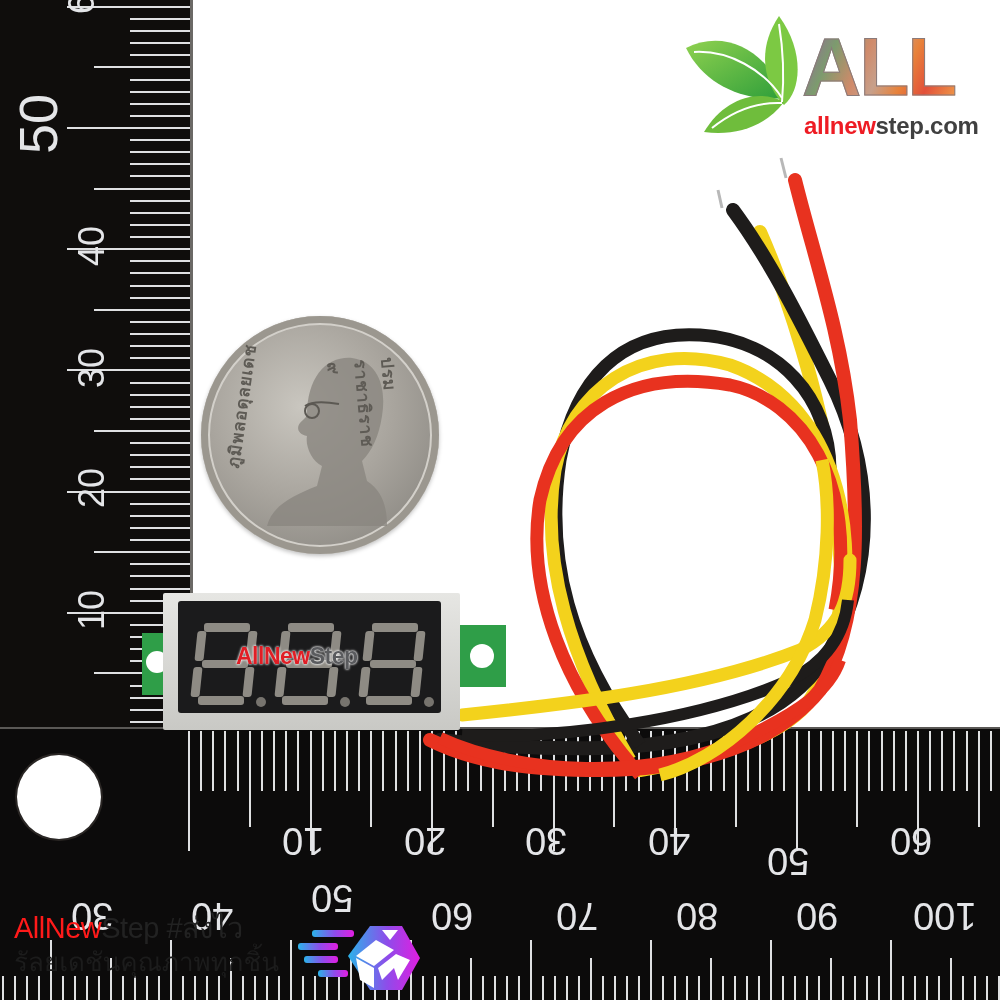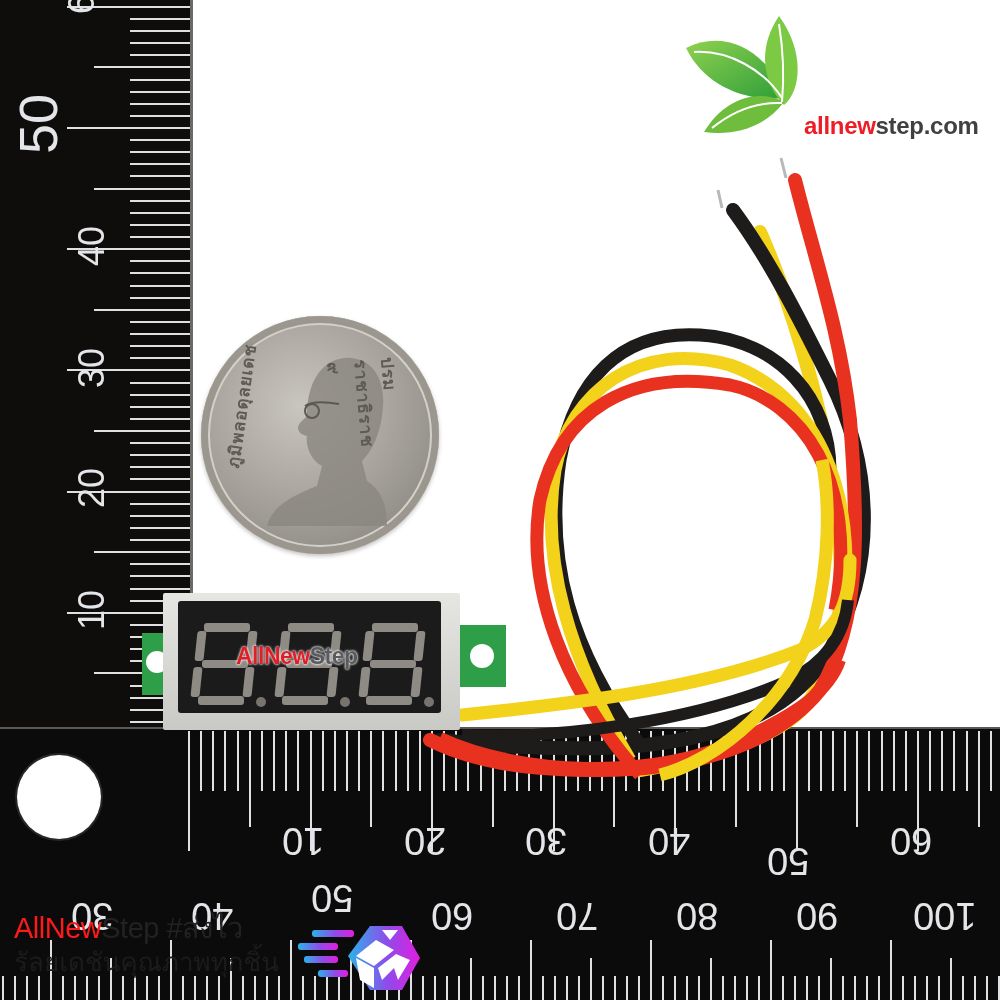--- a/index.html
+++ b/index.html
@@ -380,20 +380,21 @@
           <stop offset="1" stop-color="#2e9e3a"></stop>
         </linearGradient>
     </defs>
     <path d="M2,38 C40,18 85,40 100,88 C60,92 20,75 2,38 Z" fill="url(#lg1)"></path>
     <path d="M95,6 C120,40 118,80 100,95 C80,75 72,40 95,6 Z" fill="#7cc943"></path>
     <path d="M20,122 C40,88 75,78 100,92 C80,118 50,126 20,122 Z" fill="#6fbd3c"></path>
     <path d="M10,42 C45,40 80,60 98,88" stroke="#fff" stroke-width="2" fill="none"></path>
     <path d="M95,14 C100,45 100,70 98,92" stroke="#fff" stroke-width="2" fill="none"></path>
     <path d="M28,118 C50,100 75,92 98,93" stroke="#fff" stroke-width="2" fill="none"></path>
   </svg>
+  <span class="big">ALL</span>
   <div class="url"><span class="r">allnew</span><span class="g">step.com</span></div>
 </div>
 
 <div id="wm-bottom" class="abs">
   <div class="l1"><span class="r">AllNew</span><span class="d">Step #ส่งไว</span></div>
   <div class="l2">รัลยเดชันคุณภาพทุกชิ้น</div>
 </div>
 
 <svg id="cube" class="abs" viewBox="0 0 125 80">
   <defs>

